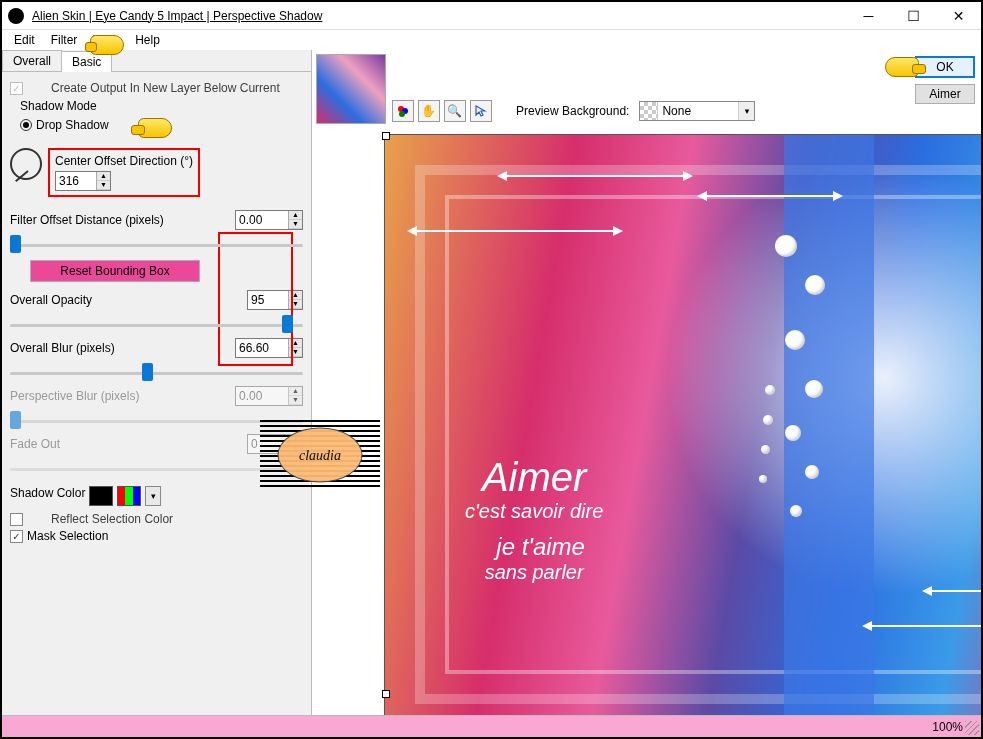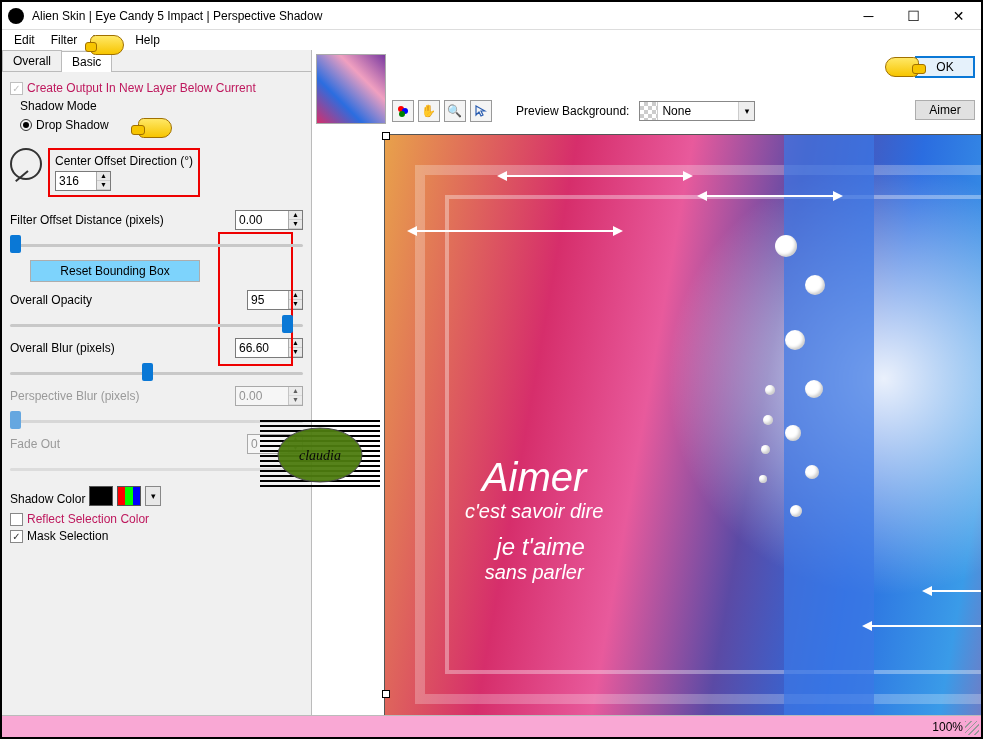--- a/index.html
+++ b/index.html
@@ -1,20 +1,20 @@
 <!DOCTYPE html>
 <html><head>
 <meta charset="utf-8">
 <style>
 * { margin: 0; padding: 0; box-sizing: border-box; font-family: "Segoe UI", Tahoma, sans-serif; font-size: 12px; }
 body { background: #fff; width: 983px; height: 739px; position: relative; border: 2px solid #000; overflow: hidden; }
 
 .titlebar { height: 28px; background: #fff; display: flex; align-items: center; border-bottom: 1px solid #ddd; }
 .titlebar .app-icon { width: 16px; height: 16px; margin: 0 6px; background: #000; border-radius: 50%; }
-.titlebar .title { flex: 1; padding-left: 2px; font-size: 12px; color: #000; }
+.titlebar .title { flex: 1; padding-left: 2px; font-size: 12px; color: #000; text-decoration: underline; }
 .titlebar .win-controls { display: flex; }
 .titlebar .win-btn { width: 45px; height: 28px; display: flex; align-items: center; justify-content: center; font-size: 14px; }
 
 .menubar { height: 20px; display: flex; align-items: center; padding-left: 4px; position: relative; }
 .menubar .menu-item { padding: 13px 8px; font-size: 12px; }
 .hand-cursor-up {
   position: absolute; left: 88px; top: 5px; width: 34px; height: 20px;
   background: linear-gradient(#ffe866,#f7c500); border: 1px solid #a07000;
   border-radius: 8px 14px 14px 8px; z-index: 5;
 }
@@ -28,21 +28,21 @@
 .tab { padding: 3px 10px; border: 1px solid #bbb; border-bottom: none; background: #f0f0f0; margin-right: -1px; font-size: 12px; }
 .tab.active { background: #fff; position: relative; top: 1px; }
 
 .panel-content { padding: 6px 8px; position: relative; }
 
 .row { display: flex; align-items: center; margin: 3px 0; }
 .checkbox { width: 13px; height: 13px; border: 1px solid #888; background: #fff; display: inline-flex; align-items:center; justify-content:center; margin-right: 4px; font-size:10px; color:#333; }
 .checkbox.disabled { border-color:#bfbfbf; color:#bfbfbf; }
 .radio { width: 12px; height: 12px; border: 1px solid #333; border-radius: 50%; display:inline-flex; align-items:center; justify-content:center; margin-right:4px; }
 .radio .dot { width:6px; height:6px; background:#000; border-radius:50%; }
-label.disabled { color: #be185d; }
+label.disabled { color: #404040; margin-left: 24px; }
 
 fieldset { border: none; margin-left: 10px; }
 .group-label { margin: 4px 0 2px 10px; }
 
 .red-box { border: 2px solid #e00; padding: 4px 5px; position: relative; }
 
 .dial { width: 32px; height: 32px; border: 2px solid #333; border-radius: 50%; position: relative; margin-right: 6px; }
 .dial::after { content:""; position:absolute; width:16px; height:2px; background:#333; top:20px; left:0; transform: rotate(-40deg); transform-origin: right center; }
 
 .spinner { display:inline-flex; border: 1px solid #7a7a7a; background:#fff; height:20px; }
@@ -51,53 +51,53 @@
 .spinner .updown { width: 14px; border-left: 1px solid #aaa; display:flex; flex-direction:column; }
 .spinner .updown span { flex:1; text-align:center; font-size:7px; line-height:7px; background:#e8e8e8; border-bottom:1px solid #ccc; }
 
 .slider-row { display:flex; align-items:center; gap:6px; margin:4px 0; }
 .slider-label { font-size:12px; }
 .slider-label.disabled { color:#9a9a9a; }
 .slider-track { position:relative; flex:1; height:20px; display:flex; align-items:center; }
 .slider-track .track { position:absolute; left:0; right:0; top:50%; height:3px; background:#c8c8c8; border-radius:2px; }
 .slider-track .thumb { position:absolute; width:11px; height:18px; background:#0a78d6; border-radius:2px; top:1px; }
 
-.btn { background:#7dd3fc; border:1px solid #adadad; padding:3px 10px; font-size:12px; }
+.btn { background:#ec4899; border:1px solid #adadad; padding:3px 10px; font-size:12px; }
 .btn-wide { width: 170px; text-align:center; }
 
-.color-row { display:flex; align-items:flex-end; gap:4px; margin-top:8px; }
+.color-row { display:flex; align-items:flex-start; gap:4px; margin-top:8px; }
 .color-swatch { width:24px; height:20px; border:1px solid #555; }
 .color-swatch.black { background:#000; }
 .color-swatch.multi { background: linear-gradient(to right, red 0 33%, lime 33% 66%, blue 66% 100%); }
 .dropdown-arrow { width:16px; height:20px; border:1px solid #888; display:flex; align-items:center; justify-content:center; font-size:9px; background:#e8e8e8;}
 
 .hand-point {
   position: absolute; width: 34px; height: 20px;
   background: linear-gradient(#ffe866,#f7c500); border: 1px solid #a07000;
   border-radius: 8px 14px 14px 8px; z-index:5;
 }
 .hand-point::before { content:""; position:absolute; left:-8px; top:6px; width:12px; height:8px; background:#f7c500; border:1px solid #a07000; border-radius:3px; }
 
 .watermark { position:absolute; left: 258px; top: 418px; width: 120px; height: 70px; }
 .watermark .stripes { position:absolute; inset:0; background: repeating-linear-gradient(#000 0 2px, transparent 2px 5px); }
-.watermark .oval { position:absolute; left:50%; top:50%; transform:translate(-50%,-50%); width:85px; height:55px; background:#4d7c0f; border-radius:50%; border:1px solid #444; display:flex; align-items:center; justify-content:center; font-family: cursive; font-style: italic; font-size: 14px; opacity:0.95; }
+.watermark .oval { position:absolute; left:50%; top:50%; transform:translate(-50%,-50%); width:85px; height:55px; background:#fdba74; border-radius:50%; border:1px solid #444; display:flex; align-items:center; justify-content:center; font-family: cursive; font-style: italic; font-size: 14px; opacity:0.95; }
 
 .right-area { flex:1; position:relative; background:#fff; }
 
 .thumb-preview { position:absolute; left: 4px; top: 4px; width: 70px; height: 70px; background: linear-gradient(45deg,#d62e6b,#2b6de0,#f0a0c0,#7a3aa0); border:1px solid #aaa; }
 
 .toolbar-row { position:absolute; left: 80px; top: 50px; display:flex; align-items:center; gap: 4px; }
 .tool-btn { width:22px; height:22px; border:1px solid #999; background:#f4f4f4; display:flex; align-items:center; justify-content:center; font-size:12px; }
 .pb-label { margin-left: 20px; }
 .pb-select { display:inline-flex; border:1px solid #888; height:20px; background:#fff; margin-left:6px; }
 .pb-select .sw { width:18px; height:18px; background: repeating-conic-gradient(#ccc 0 25%, #fff 0 50%) 0 0/8px 8px; border-right:1px solid #ccc; }
 .pb-select .val { width: 80px; padding: 2px 4px; }
 .pb-select .arr { width:16px; border-left:1px solid #ccc; text-align:center; font-size:9px; line-height:18px; background:#eee;}
 
-.ok-cancel { position:absolute; right: 6px; top: 6px; display:flex; flex-direction:column; gap:22px; align-items:flex-end; }
+.ok-cancel { position:absolute; right: 6px; top: 6px; display:flex; flex-direction:column; gap:6px; align-items:flex-end; }
 .ok-btn { width:60px; padding:2px 0; border:2px solid #0a78d6; background:#e5f1fb; font-size:12px; }
 .cancel-btn { width:60px; padding:2px 0; border:1px solid #adadad; background:#e1e1e1; font-size:12px; }
 .hand-ok { position:absolute; right: 62px; top: 7px; width: 34px; height: 20px; background: linear-gradient(#ffe866,#f7c500); border:1px solid #a07000; border-radius: 14px 8px 8px 14px; z-index:6; }
 .hand-ok::after { content:""; position:absolute; right:-8px; top:6px; width:12px; height:8px; background:#f7c500; border:1px solid #a07000; border-radius:3px; }
 
 .canvas-wrap { position:absolute; left: 0; right:0; top: 80px; bottom:0; overflow:hidden; }
 .big-image {
   position:absolute; left: 72px; top: 4px; right: -70px; bottom: -30px;
   background:
     radial-gradient(circle at 75% 40%, rgba(255,255,255,0.9), transparent 35%),

